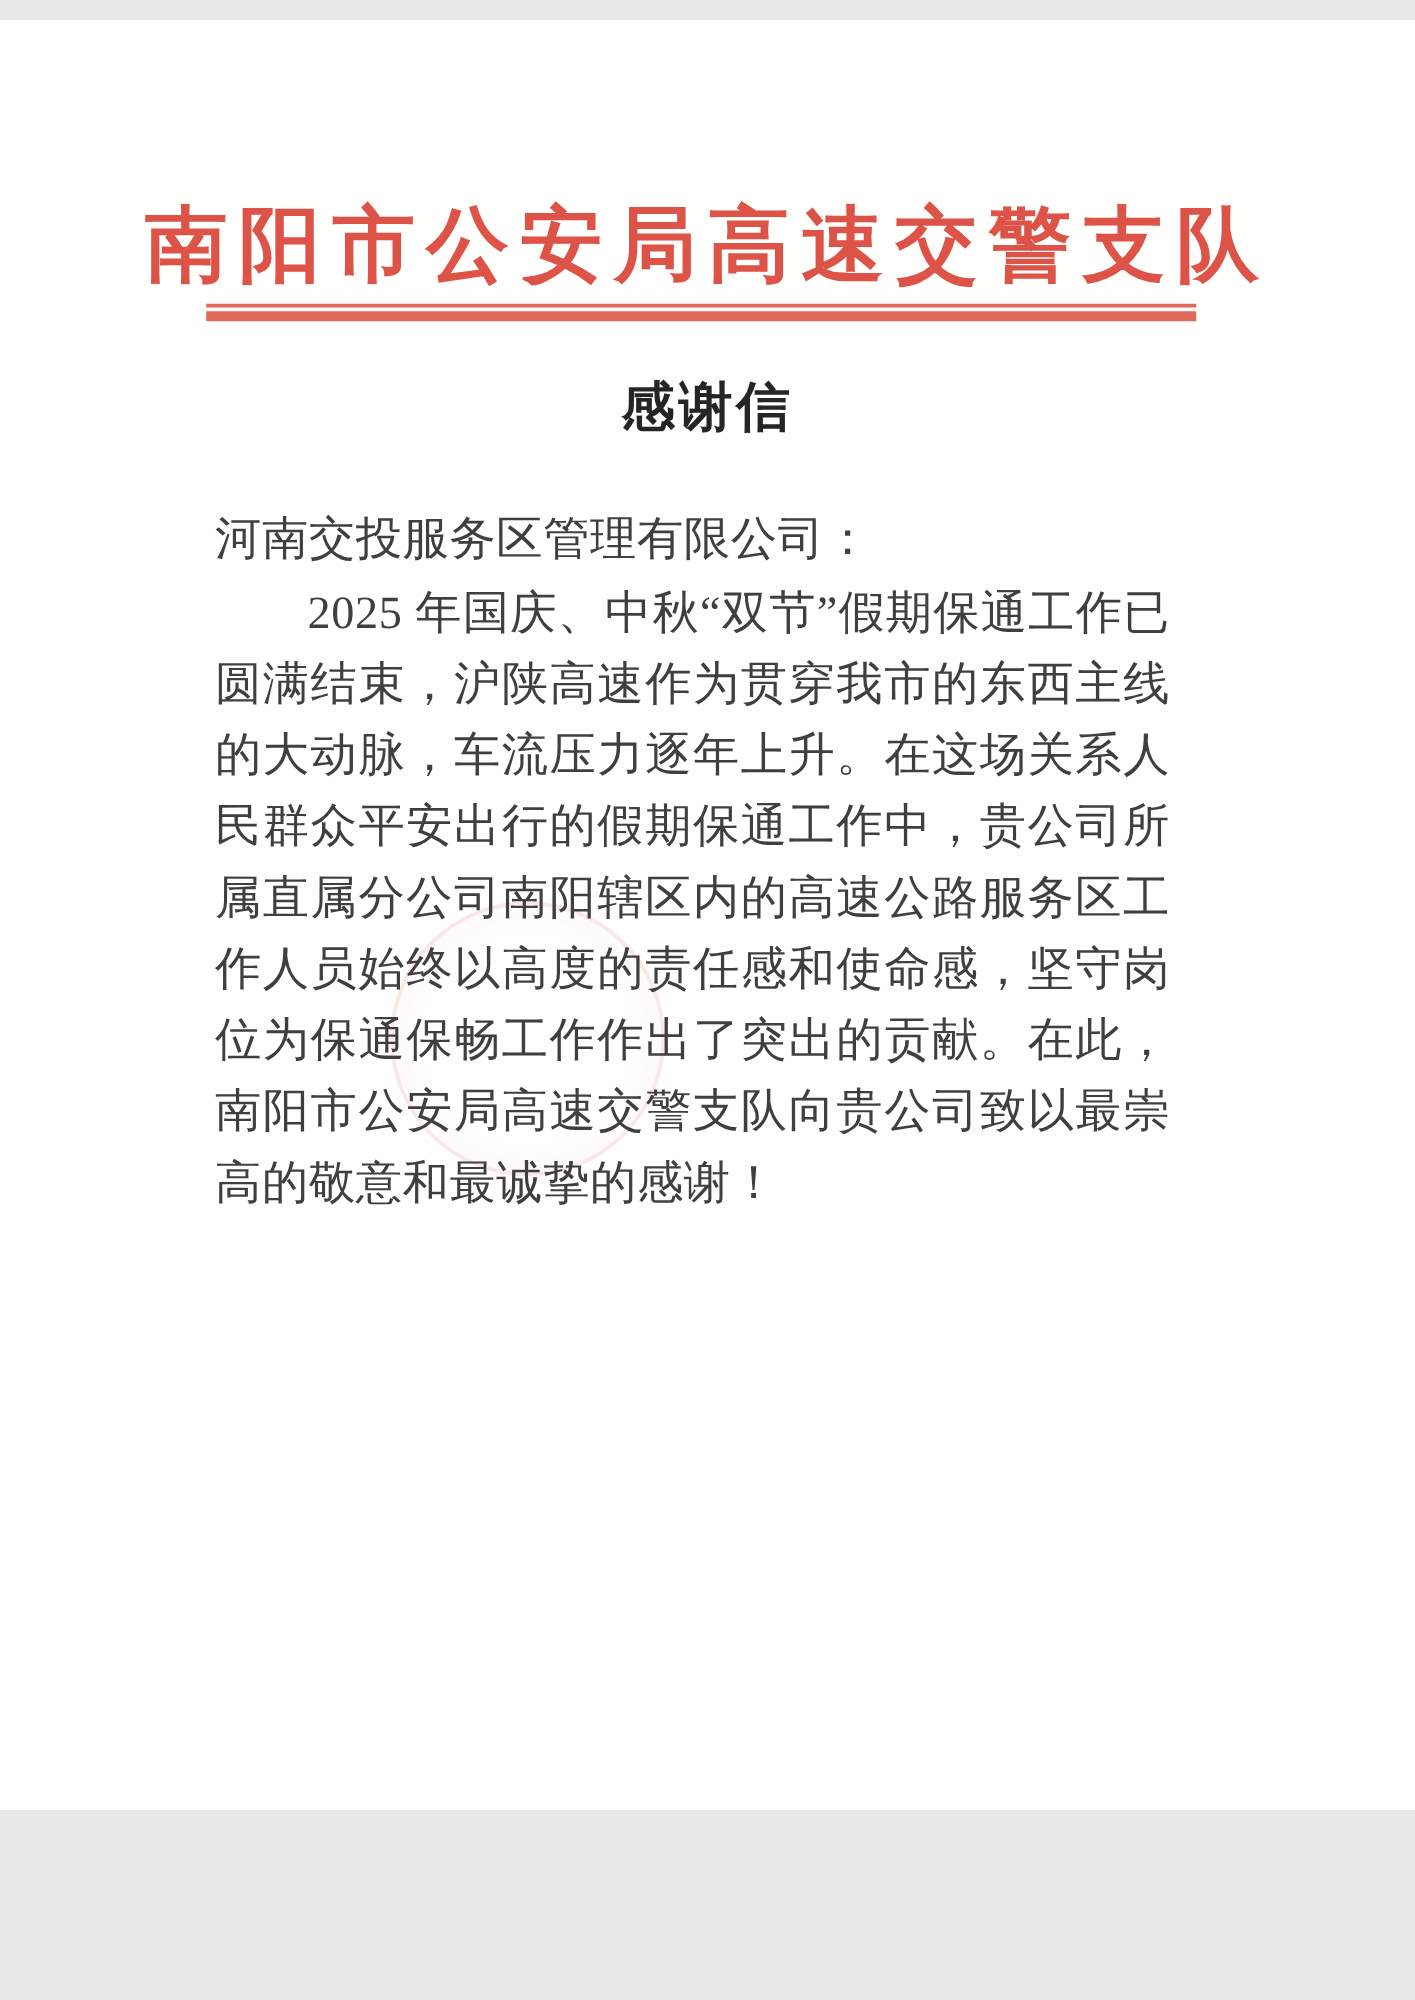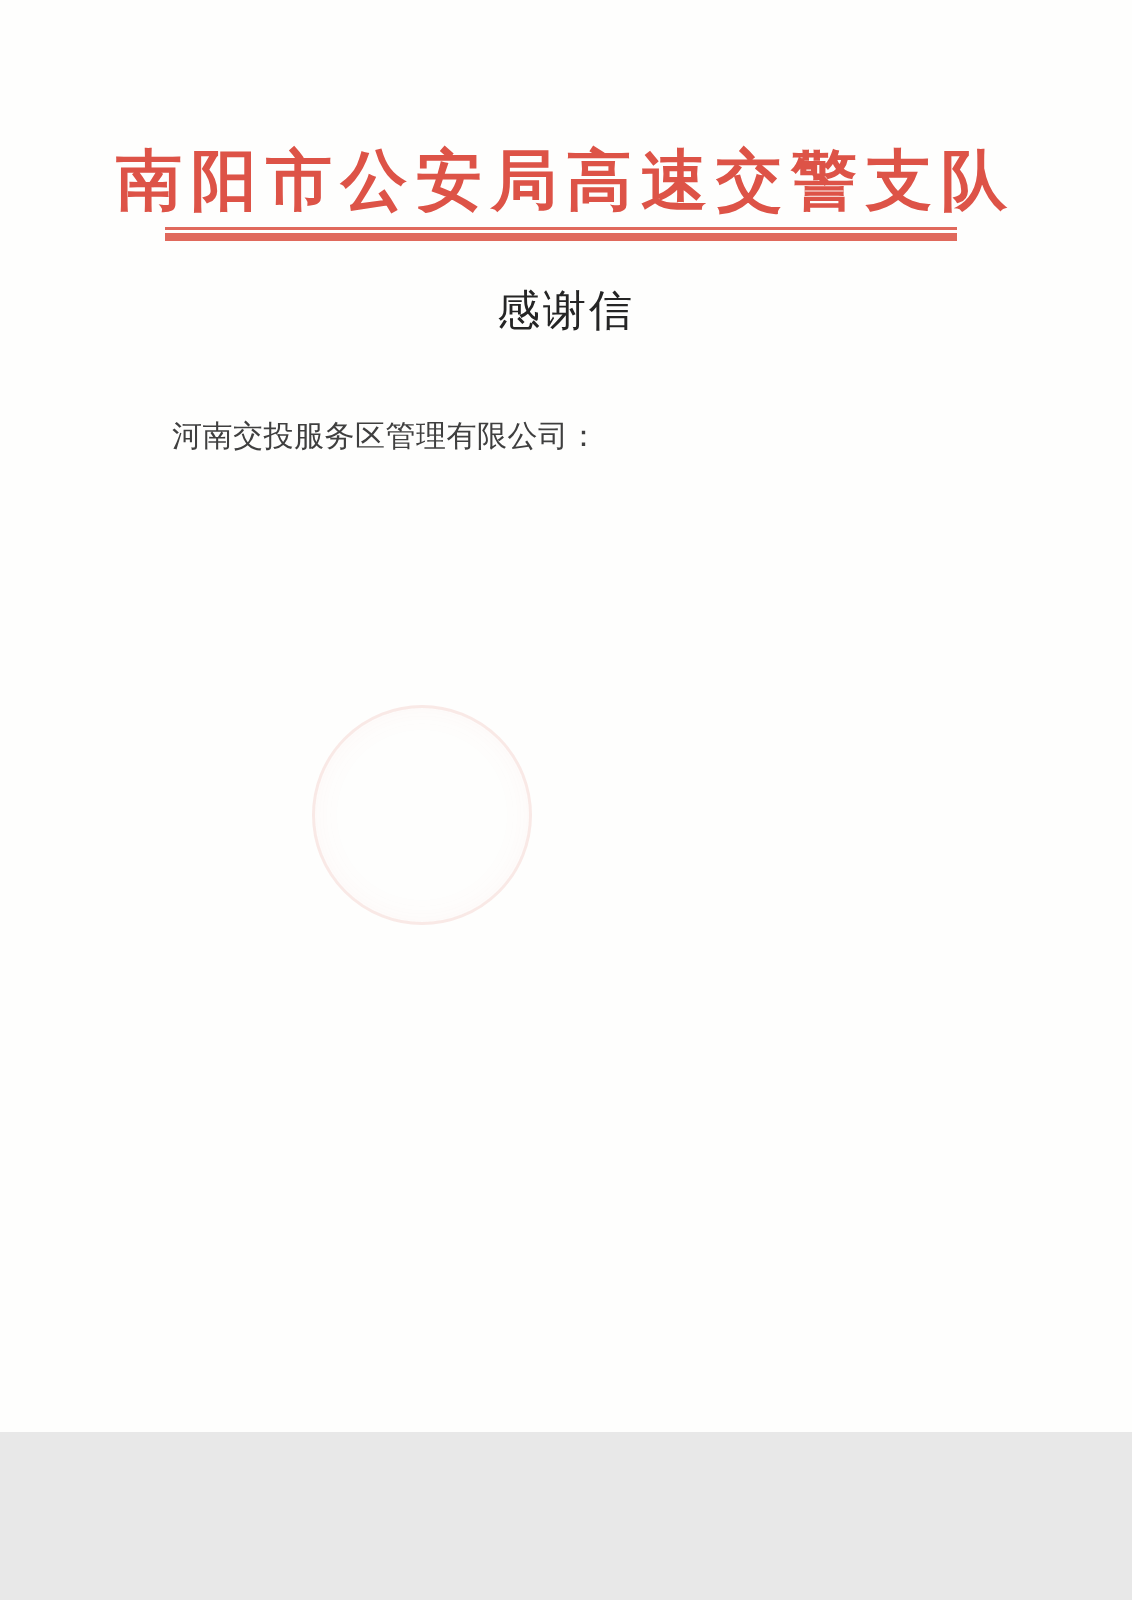--- a/index.html
+++ b/index.html
@@ -4,21 +4,21 @@
 <style>
   html, body {
     margin: 0;
     padding: 0;
     background: #e8e8e8;
   }
   .page {
     position: relative;
     width: 1132px;
     height: 1432px;
-    margin: 0 auto;
+    margin: 16px auto;
     background: #fefefd;
     overflow: hidden;
     font-family: "Liberation Serif", "DejaVu Serif", serif;
     color: #3a3a3a;
   }
   
   .letterhead {
     position: absolute;
     top: 140px;
     left: 0;
@@ -48,31 +48,31 @@
   .header-rule { top: 227px; }
   
   .doc-title {
     position: absolute;
     top: 286px;
     left: 0;
     width: 100%;
     text-align: center;
     font-size: 43px;
     line-height: 50px;
-    font-weight: normal;
+    font-weight: bold;
     letter-spacing: 3px;
     color: #252525;
   }
   
   .letter-body {
     position: absolute;
-    top: 407px;
+    top: 387px;
     left: 172px;
     width: 764px;
-    font-size: 30px;
+    font-size: 37px;
     line-height: 57px;
     letter-spacing: 0.5px;
     text-align: justify;
     color: #3f3f3f;
   }
   .salutation {
     margin: 0 0 2px 0;
   }
   .letter-body p.para {
     margin: 0 0 7px 0;
@@ -119,20 +119,21 @@
     <div class="thin"></div>
     <div class="thick"></div>
   </div>
 
   <div class="doc-title">感谢信</div>
 
   <div class="seal-bleed"></div>
 
   <div class="letter-body">
     <p class="salutation">河南交投服务区管理有限公司：</p>
+    <p class="para">2025 年国庆、中秋“双节”假期保通工作已圆满结束，沪陕高速作为贯穿我市的东西主线的大动脉，车流压力逐年上升。在这场关系人民群众平安出行的假期保通工作中，贵公司所属直属分公司南阳辖区内的高速公路服务区工作人员始终以高度的责任感和使命感，坚守岗位为保通保畅工作作出了突出的贡献。在此，南阳市公安局高速交警支队向贵公司致以最崇高的敬意和最诚挚的感谢！</p>
   </div>
 
   <div class="footer-rule">
     <div class="thin"></div>
     <div class="thick"></div>
   </div>
 
 </div>
 
 </body></html>

